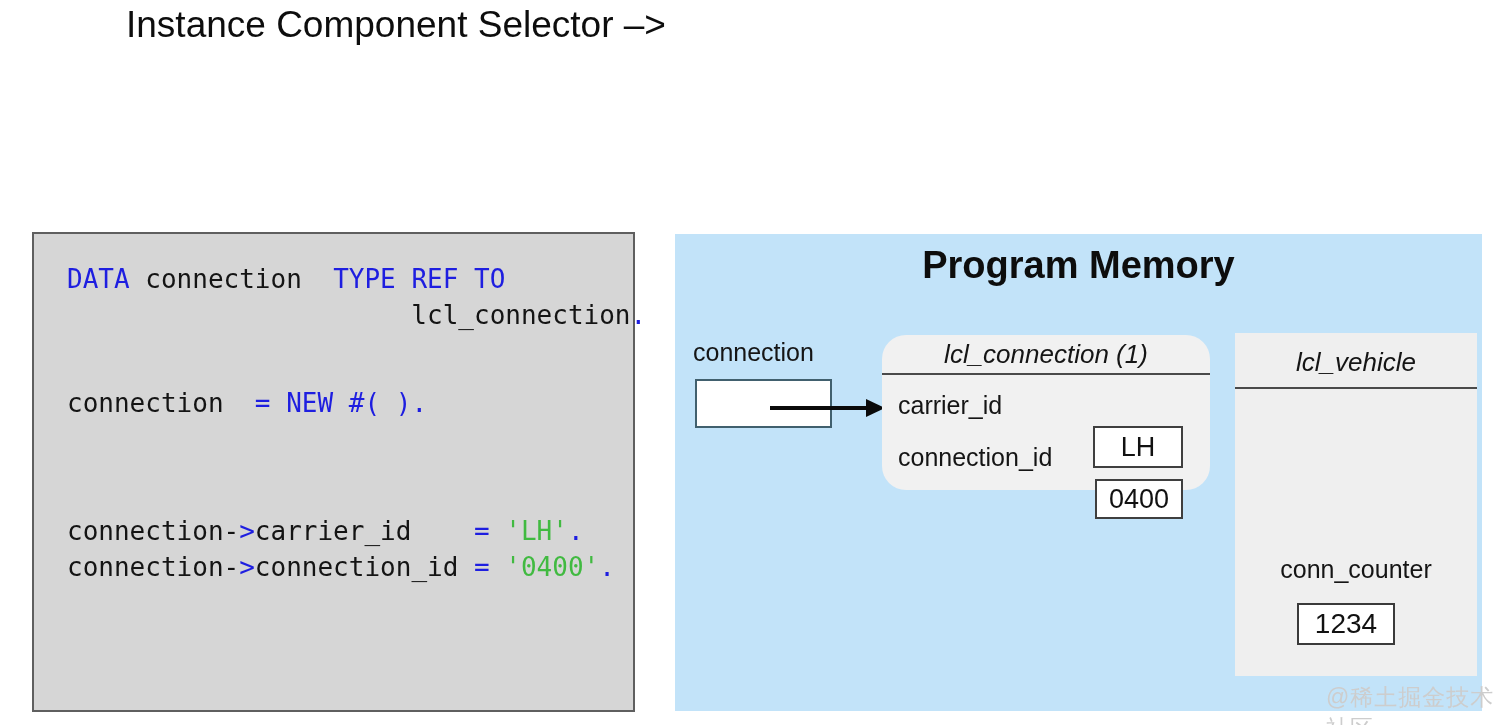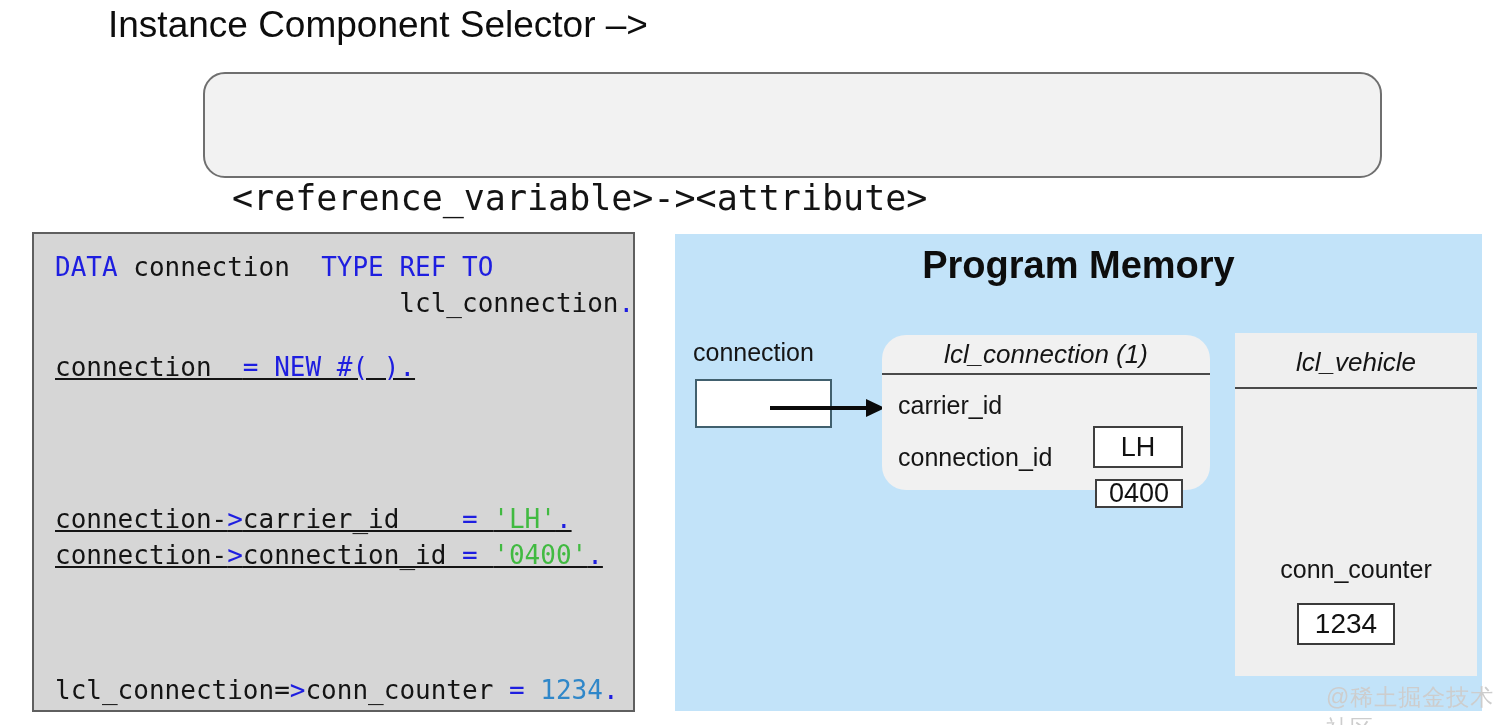--- a/index.html
+++ b/index.html
@@ -2,43 +2,43 @@
 <html style="--keyword: #1e1ee0; --string: #41ba41; --number: #2f87c9; --panel_bg: #c2e3f9;"><head>
 <meta charset="utf-8">
 <style>
   html,body{margin:0;padding:0;background:#ffffff;}
   #screen{
     position:relative;width:1512px;height:725px;overflow:hidden;
     background:#ffffff;font-family:"Liberation Sans",sans-serif;color:#111;
   }
   
   .page-title{
-    position:absolute;left:108px;top:4px;
+    position:absolute;left:126px;top:4px;
     font-size:37px;line-height:42px;color:#0d0d0d;letter-spacing:0px;
   }
   
   .selector-box{
     position:absolute;left:203px;top:72px;width:1179px;height:106px;
     background:#f2f2f2;border:2px solid #6f6f6f;border-radius:22px;box-sizing:border-box;
   }
   .selector-syntax{
     position:absolute;left:27px;top:104px;
     font-family:"DejaVu Sans Mono",monospace;font-size:35px;color:#141414;white-space:pre;
   }
   
   .code-box{
     position:absolute;left:32px;top:232px;width:603px;height:480px;
     background:#d6d6d6;border:2px solid #5f5f5f;box-sizing:border-box;
   }
   .code-block{
-    position:absolute;left:21px;margin:0;
+    position:absolute;left:21px;margin:12px;
     font-family:"DejaVu Sans Mono",monospace;font-size:26px;line-height:35.5px;
     color:#141414;white-space:pre;
   }
-  .cb-0{top:16px;} .cb-1{top:116px;text-decoration:underline;} .cb-2{top:268px;text-decoration:underline;} .cb-3{top:439px;}
+  .cb-0{top:16px;} .cb-1{top:140px;} .cb-2{top:268px;} .cb-3{top:439px;}
   .tok.kw{color:var(--keyword);}
   .tok.str{color:var(--string);}
   .tok.num{color:var(--number);}
   .tok.id{color:#141414;}
   
   .memory-panel{
     position:absolute;left:675px;top:234px;width:807px;height:477px;
     background:var(--panel_bg);
   }
   .memory-title{
@@ -63,21 +63,21 @@
   }
   .object-rule{position:absolute;left:0;top:38px;width:100%;height:2px;background:#4a4a4a;}
   .attr-label{position:absolute;left:16px;font-size:25px;color:#151515;}
   .al-1{top:56px;} .al-2{top:108px;}
   .value-box{
     position:absolute;background:#ffffff;border:2px solid #3f3f3f;box-sizing:border-box;
     display:flex;align-items:center;justify-content:center;
     font-size:27px;color:#111;margin-top:42px;
   }
   .vb-1{left:211px;top:49px;width:90px;height:42px;}
-  .vb-2{left:213px;top:102px;width:88px;height:29px;}
+  .vb-2{left:213px;top:102px;width:88px;height:40px;}
   .class-box{
     position:absolute;left:560px;top:99px;width:242px;height:343px;
     background:#efefef;
   }
   .class-header{
     position:absolute;left:0;top:14px;width:100%;text-align:center;
     font-size:26px;font-style:italic;color:#151515;
   }
   .class-rule{position:absolute;left:0;top:54px;width:100%;height:2px;background:#4a4a4a;}
   .static-label{
@@ -94,31 +94,27 @@
     letter-spacing:1px;
   }
 </style>
 </head>
 <body>
 
 <div id="screen">
 
   <div class="page-title">Instance Component Selector –&gt;</div>
 
-  <div class="selector-box">
-    <div class="selector-syntax">&lt;reference_variable&gt;-&gt;&lt;attribute&gt;</div>
-  </div>
 
   <div class="code-box">
     <pre class="code-block cb-0"><span class="tok kw">DATA</span><span class="tok id"> connection  </span><span class="tok kw">TYPE REF TO</span>
 <span class="tok id">                      lcl_connection</span><span class="tok kw">.</span></pre>
     <pre class="code-block cb-1"><span class="tok id">connection  </span><span class="tok kw">= NEW #( ).</span></pre>
     <pre class="code-block cb-2"><span class="tok id">connection-</span><span class="tok kw">&gt;</span><span class="tok id">carrier_id    </span><span class="tok kw">= </span><span class="tok str">'LH'</span><span class="tok kw">.</span>
 <span class="tok id">connection-</span><span class="tok kw">&gt;</span><span class="tok id">connection_id </span><span class="tok kw">= </span><span class="tok str">'0400'</span><span class="tok kw">.</span></pre>
-    <pre class="code-block cb-3"><span class="tok id">lcl_connection=</span><span class="tok kw">&gt;</span><span class="tok id">conn_counter </span><span class="tok kw">= </span><span class="tok num">1234</span><span class="tok kw">.</span></pre>
   </div>
 
   <div class="memory-panel">
     <div class="memory-title">Program Memory</div>
 
     <div class="ref-label">connection</div>
     <div class="ref-box"></div>
 
     <svg class="ref-arrow" width="122" height="22" viewBox="0 0 122 22">
       <line x1="4" y1="11" x2="102" y2="11" stroke="#0a0a0a" stroke-width="4"></line>

